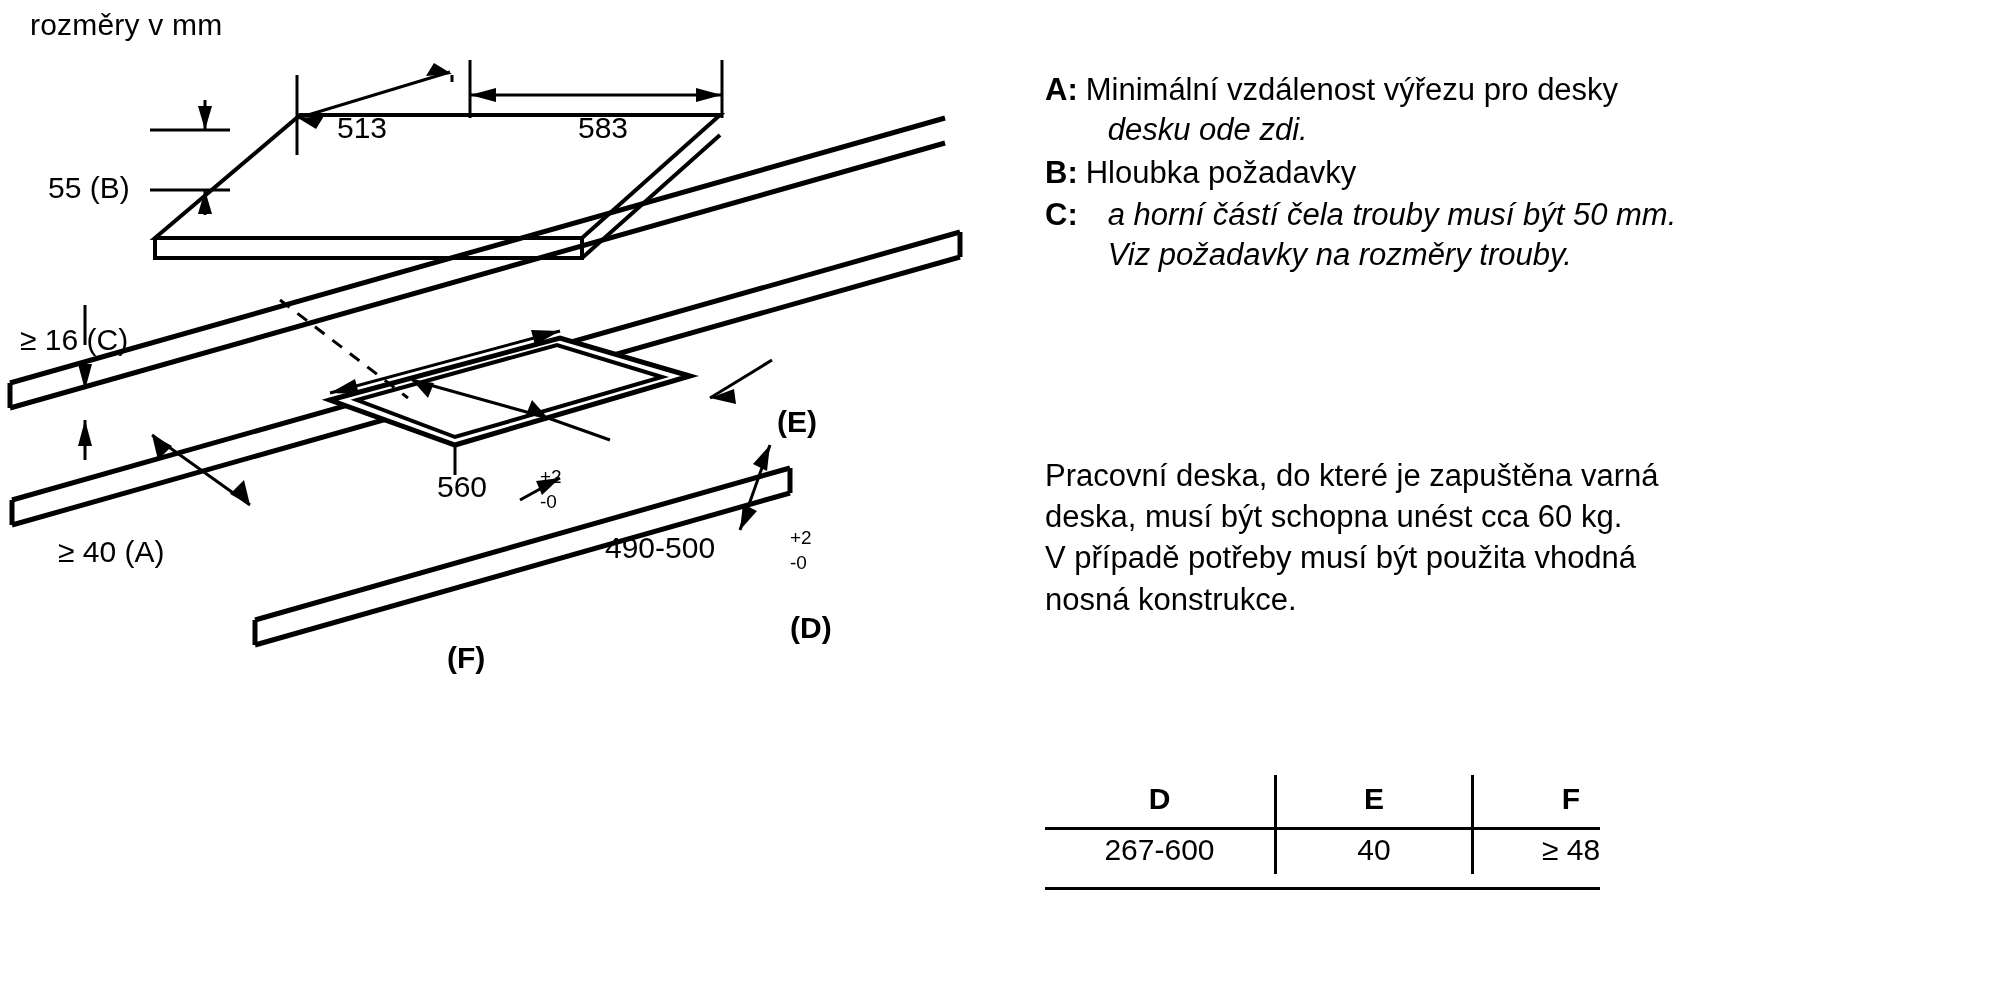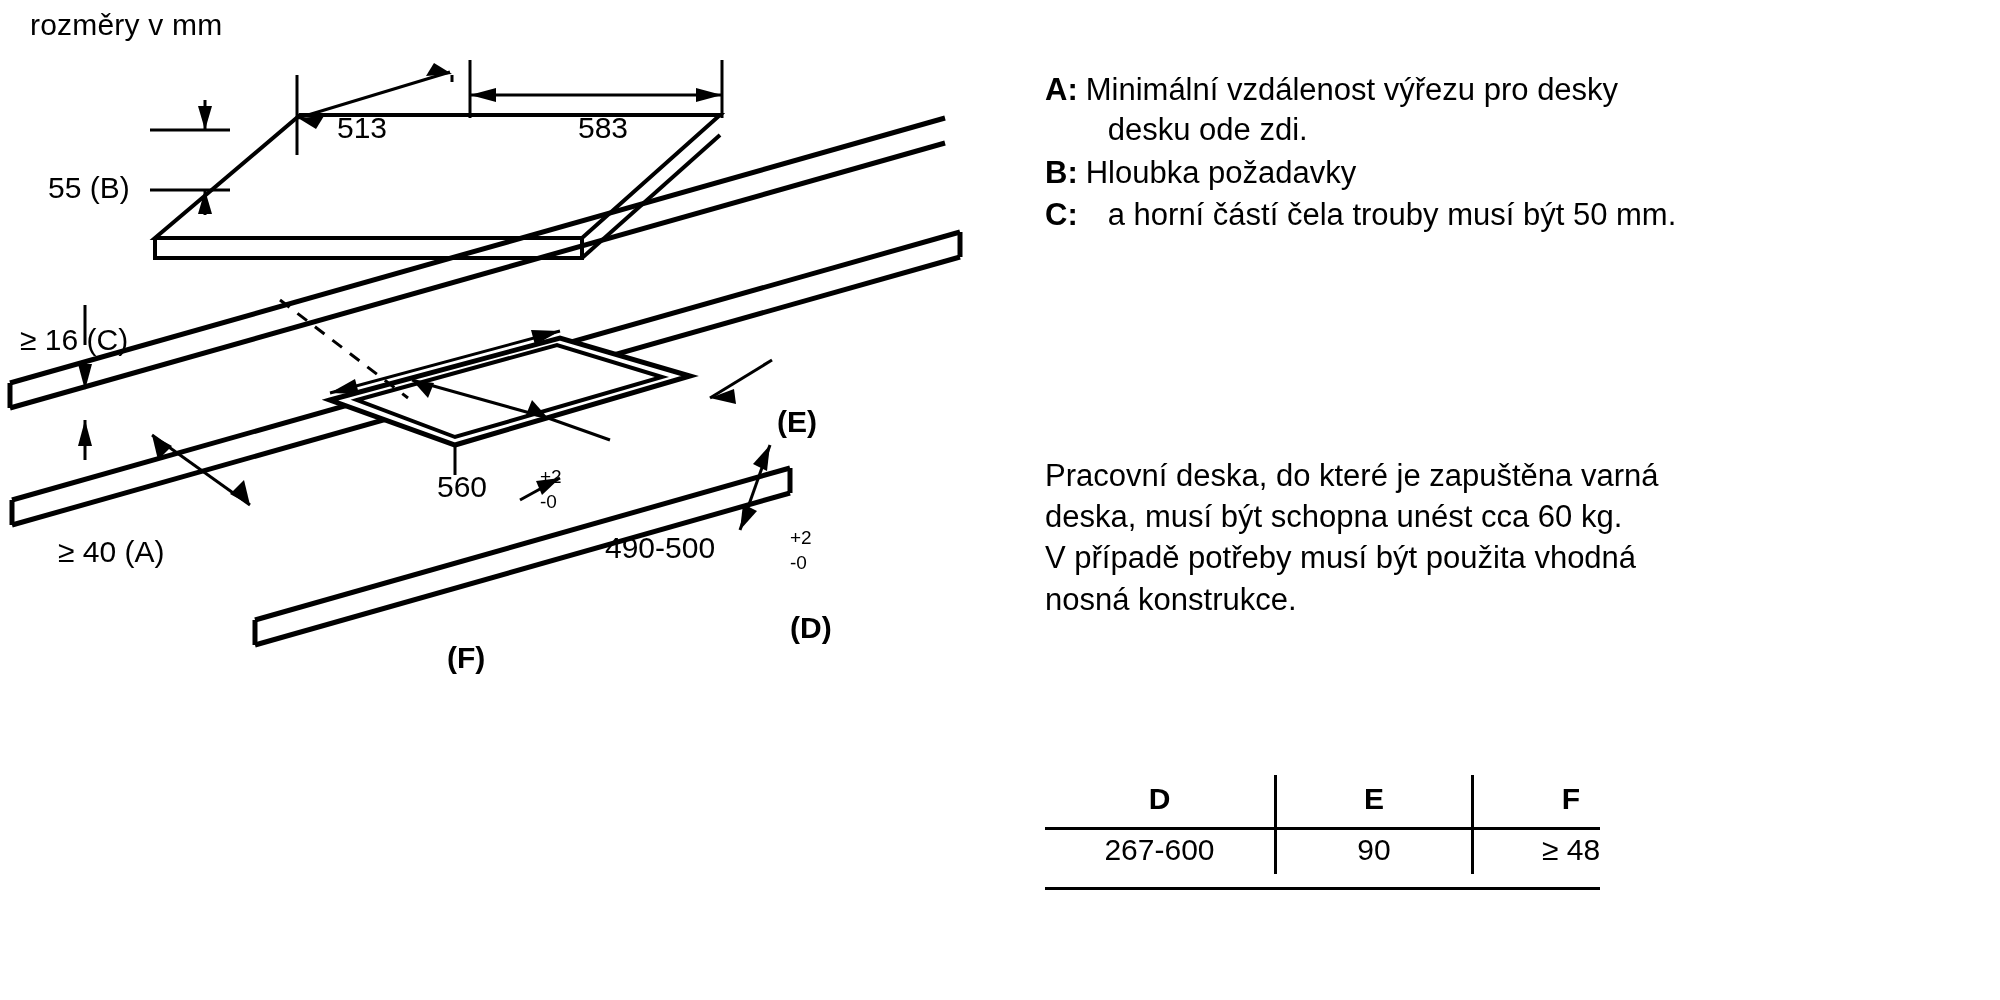--- a/index.html
+++ b/index.html
@@ -58,20 +58,21 @@
     flex: 0 0 auto;
     padding-right: 8px;
     white-space: pre;
   }
   .legend-text {
     flex: 1 1 auto;
   }
   .legend-text .indent {
     display: block;
     padding-left: 22px;
+    font-style: italic;
   }
   .paragraph {
     position: absolute;
     left: 1045px;
     top: 455px;
     width: 960px;
     font-size: 31px;
     line-height: 1.33;
   }
   
@@ -263,20 +264,21 @@
       <span class="legend-key">B:</span>
       <span class="legend-text">
         <span>Hloubka požadavky</span>
       </span>
     </div>
 
     <div class="legend-row">
       <span class="legend-key">C:</span>
       <span class="legend-text">
         <span class="indent">a horní částí čela trouby musí být 50 mm.</span>
+        <span class="indent">Viz požadavky na rozměry trouby.</span>
       </span>
     </div>
   </div>
 
   <div class="paragraph">
     <div>Pracovní deska, do které je zapuštěna varná</div>
     <div>deska, musí být schopna unést cca 60 kg.</div>
     <div>V případě potřeby musí být použita vhodná</div>
     <div>nosná konstrukce.</div>
   </div>
@@ -286,21 +288,21 @@
       <thead>
         <tr class="head-row">
           <th class="col-d vline-right">D</th>
           <th class="vline-right">E</th>
           <th>F</th>
         </tr>
       </thead>
       <tbody>
         <tr>
           <td class="col-d vline-right">267-600</td>
-          <td class="vline-right">90</td>
+          <td class="vline-right">40</td>
           <td>≥ 48</td>
         </tr>
       </tbody>
     </table>
     <div class="hrule" style="left:0; top:52px; width:555px;"></div>
     <div class="hrule" style="left:0; top:112px; width:555px;"></div>
   </div>
 
 </div>
 

